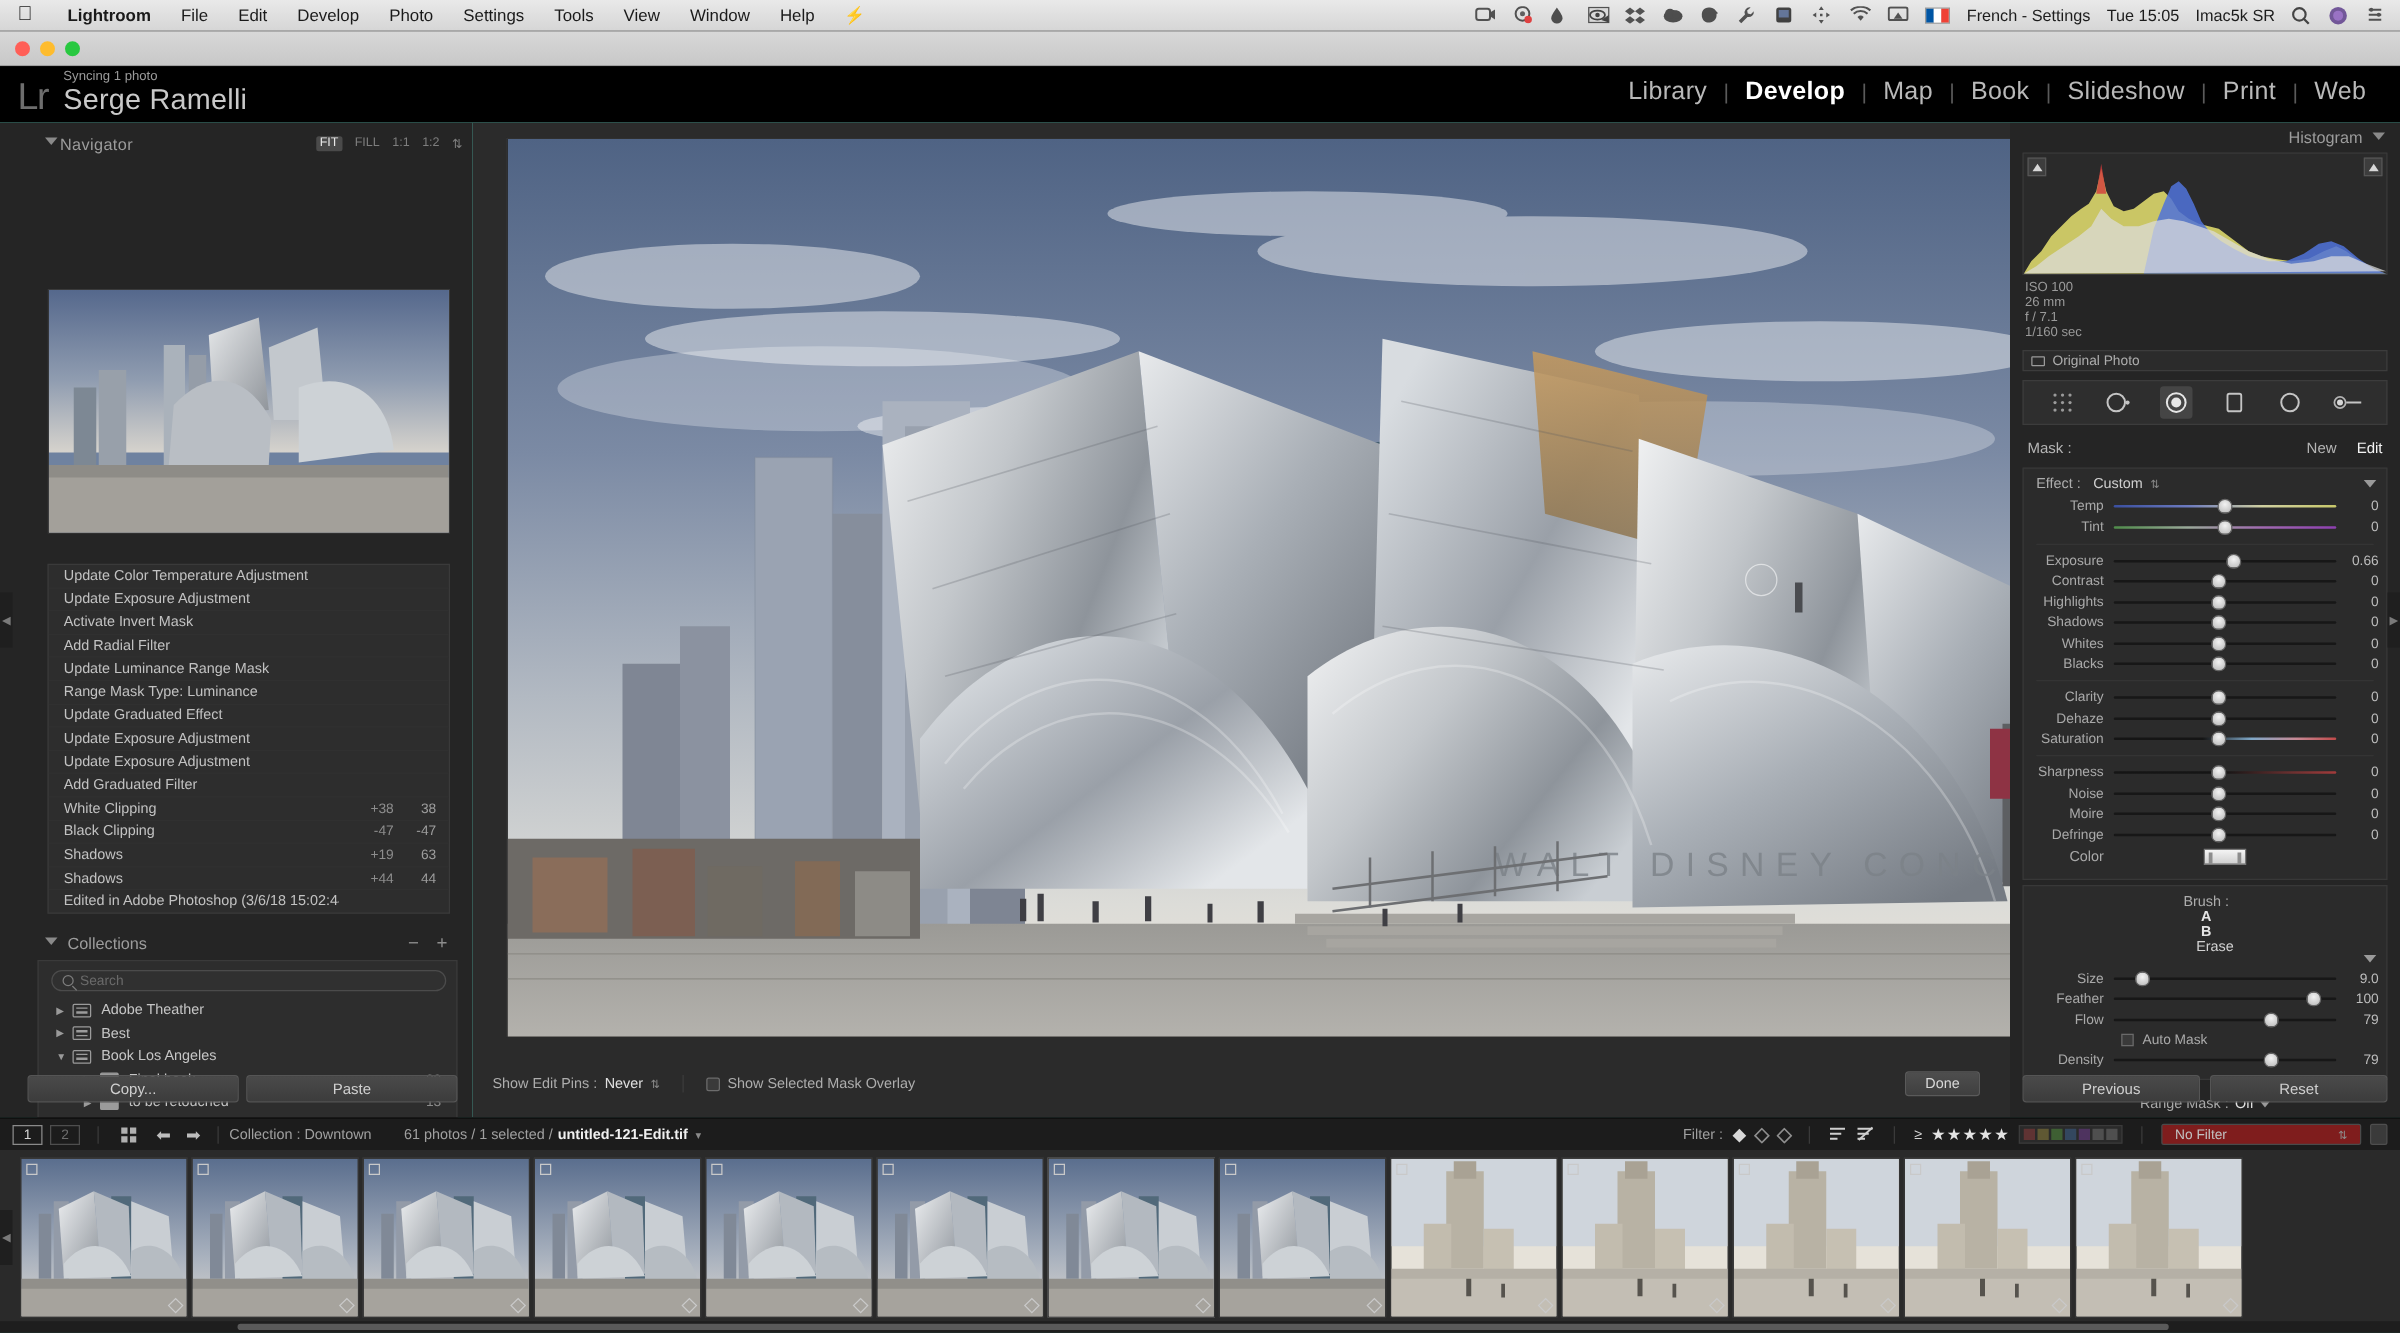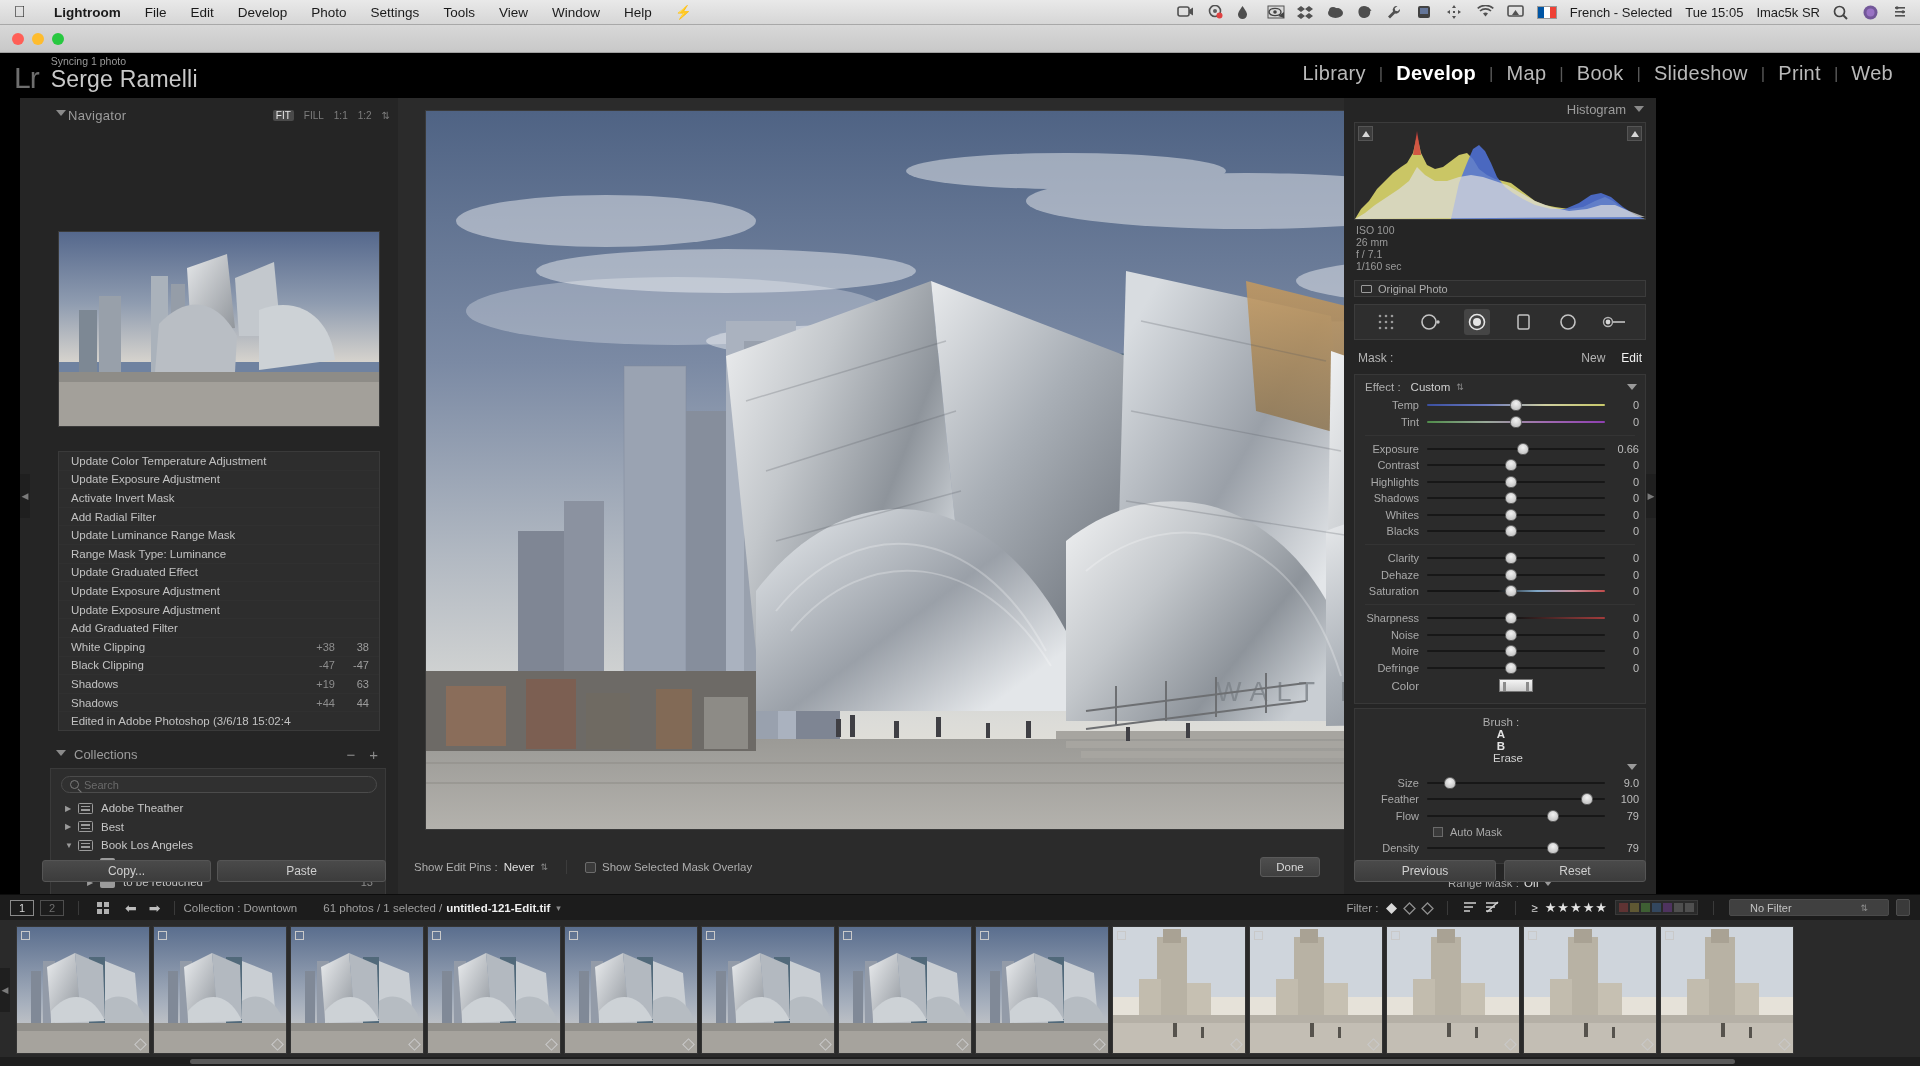--- a/index.html
+++ b/index.html
@@ -39,21 +39,21 @@
   #plate .lr { font-size:30px; color:#6e6e6e; font-weight:300; letter-spacing:-1px; line-height:1; padding-right:12px;}
   #plate .names { line-height:1.05; padding-bottom:2px; }
   #plate .sync { font-size:10.5px; color:#9a9a9a; }
   #plate .user { font-size:23px; color:#c9c9c9; font-weight:300; letter-spacing:.2px; }
   #modules { position:absolute; right:14px; top:9px; display:flex; align-items:center; gap:0; }
   #modules .m { font-size:20px; color:#b9b9b9; font-weight:300; padding:0 13px; letter-spacing:.3px;}
   #modules .m.active { color:#fff; font-weight:bold; }
   #modules .sep { color:#5a5a5a; font-size:17px; }
 
   
-  #stage { position:absolute; top:98px; left:0; width:1636px; height:796px; background:#5eead4;margin-left:20px; }
+  #stage { position:absolute; top:98px; left:0; width:1920px; height:796px; background:#5eead4; }
 
   
   #left { position:absolute; left:0; top:0; width:378px; height:796px; background:#252525; }
   .panel-hd { display:flex; align-items:center; height:22px; padding:0 8px 0 30px;
      color:#9c9c9c; font-size:13px; position:relative; }
   .panel-hd .tw { position:absolute; left:36px; top:6px; width:0;height:0;
      border-left:5px solid transparent;border-right:5px solid transparent;border-top:6px solid #8a8a8a;}
   .panel-hd .t { margin-left:18px; letter-spacing:.3px;}
   .panel-hd .right { margin-left:auto; display:flex; gap:10px; font-size:10px; color:#7e7e7e; }
   .panel-hd .right .on { color:#e8e8e8; background:#4a4a4a; padding:0 3px; border-radius:2px;}
@@ -180,22 +180,22 @@
   .grid4 { display:grid; grid-template-columns:5px 5px; grid-template-rows:5px 5px; gap:2px; margin:0 10px;}
   .grid4 i { background:#b0b0b0; display:block;}
   .navarrow { color:#bdbdbd; font-size:14px; padding:0 6px;}
   #fs-toolbar .vsep { width:1px;height:14px;background:#3a3a3a;margin:0 8px;}
   #fs-toolbar .strong { color:#f0f0f0; font-weight:bold;}
   #fs-right { margin-left:auto; display:flex; align-items:center; gap:7px;}
   .flagico { width:11px;height:12px; }
   .star { color:#e3e3e3; font-size:13px; letter-spacing:1px;}
   .colorchips { display:flex; gap:2px; background:#2a2a2a; padding:2px 3px; border:1px solid #3a3a3a;}
   .colorchips i { width:9px;height:9px; display:block; opacity:.55;}
-  #nofilter { width:160px;height:17px; background:#404040; border:1px solid #4a4a4a; border-radius:2px;
-     display:flex;align-items:center;padding:0 20px; color:#c2c2c2; font-size:11px;}
+  #nofilter { width:160px;height:17px; background:#7f1d1d; border:1px solid #4a4a4a; border-radius:2px;
+     display:flex;align-items:center;padding:0 10px; color:#c2c2c2; font-size:11px;}
   #nofilter .cv { margin-left:auto; color:#8e8e8e; font-size:9px;}
   .lockbtn { width:14px;height:17px;background:#3a3a3a;border:1px solid #4e4e4e;border-radius:2px;}
 
   #filmstrip { position:absolute; top:920px; left:0; width:1920px; height:146px; background:#2a2a2a; }
   .fcell { position:absolute; top:6px; height:128px; background:#3d3d3d; border:1px solid #343434;
      display:flex; align-items:center; justify-content:center; overflow:hidden;}
   .fcell.sel { background:#8d8d8d; }
   .fthumb { width:100%; height:100%; position:relative; overflow:hidden; }
   .fbadge { position:absolute; right:4px; bottom:4px; width:9px;height:9px; border:1px solid #c9c9c9;
      transform:rotate(45deg); }
@@ -297,21 +297,21 @@
         <svg width="17" height="14">
           <rect x="1" y="1" width="15" height="10" rx="1.5" fill="none" stroke="#333" stroke-width="1.6"></rect>
           <path d="M8.5 5 L12 10 L5 10 Z" fill="#333"></path>
         </svg>
       </span>
     <span class="flagbox">
         <i style="background:#0055a4"></i>
         <i style="background:#fff"></i>
         <i style="background:#ef4135"></i>
       </span>
-    <span class="traytext">French - Selected</span>
+    <span class="traytext">French - Settings</span>
     <span class="traytext">Tue 15:05</span>
     <span class="traytext">Imac5k SR</span>
     <span class="tray-ico">
         <svg width="15" height="15">
           <circle cx="6.5" cy="6.5" r="5" fill="none" stroke="#222" stroke-width="1.7"></circle>
           <path d="M10 10 L14 14" stroke="#222" stroke-width="1.9"></path>
         </svg>
       </span>
     <span class="tray-ico">
         <svg width="15" height="15">

